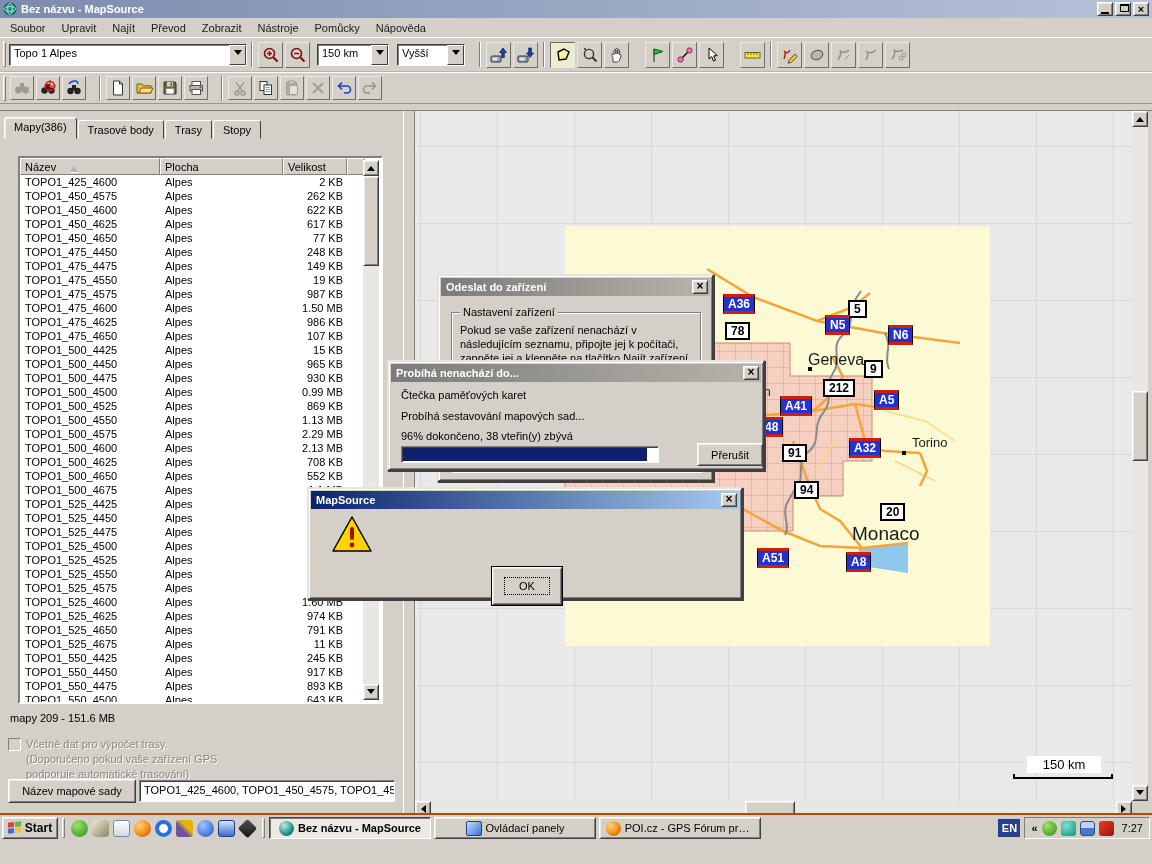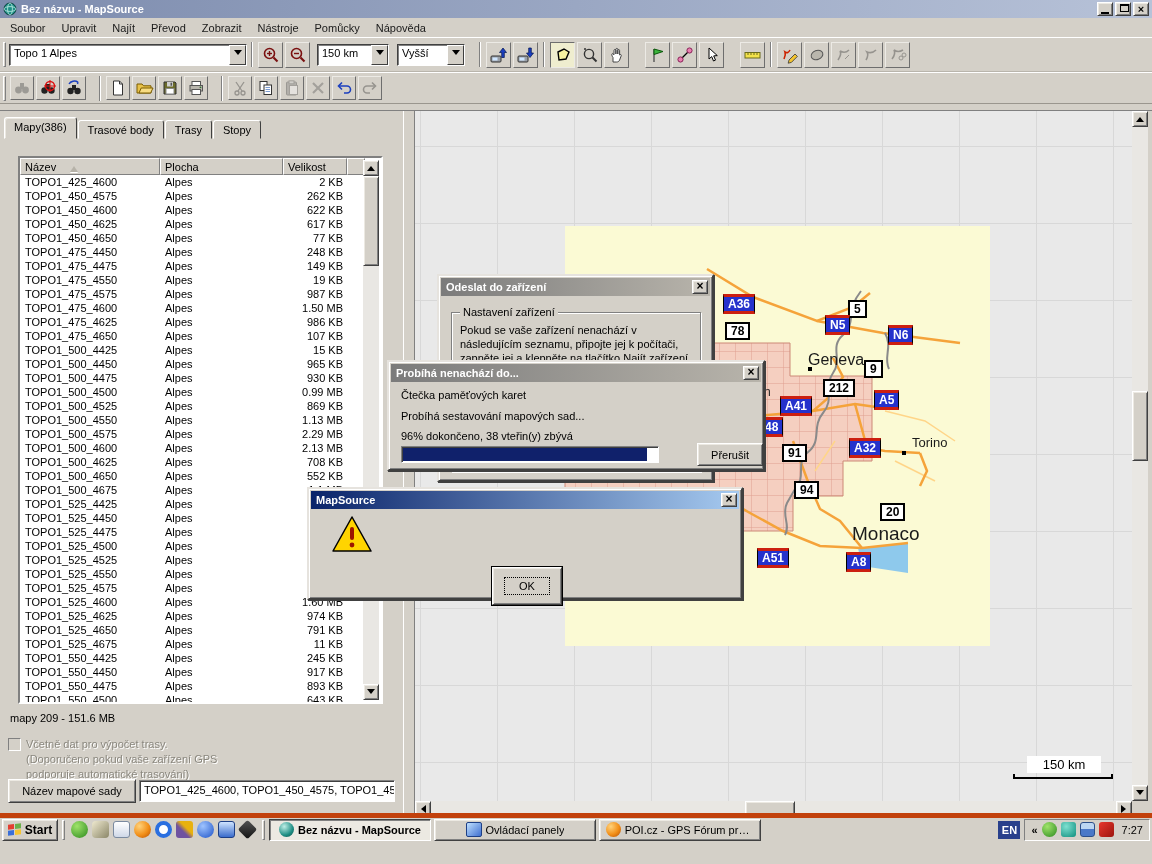--- a/index.html
+++ b/index.html
@@ -88,21 +88,21 @@
 .btn.default{outline:1px solid #000}
 .focusdots{border:1px dotted #000;padding:2px 14px}
 #dlg-send{left:437px;top:274px;width:277px;height:208px;z-index:10}
 #dlg-progress{left:387px;top:360px;width:378px;height:111px;z-index:11}
 #dlg-alert{left:307px;top:487px;width:436px;height:113px;z-index:12}
 #prog-track{position:absolute;left:12px;top:84px;width:258px;height:17px;background:#fff;border:1px solid;border-color:#808080 #fff #fff #808080;box-shadow:inset 1px 1px 0 #404040;padding:1px}
 #prog-fill{height:100%;background:#10216b}
 
 #statusbar{left:0;top:818px;width:1152px;height:18px;background:#d4d0c8;border-top:1px solid #fff;display:flex;padding:1px 2px;gap:2px}
 .status-cell{height:15px;border:1px solid;border-color:#808080 #fff #fff #808080;padding:1px 5px;white-space:nowrap}
-#taskbar{left:0;top:813px;width:1152px;height:28px;background:#d4d0c8;border-top:5px solid #c2410c;display:flex;align-items:center;padding:0 2px}
+#taskbar{left:0;top:813px;width:1152px;height:28px;background:#d4d0c8;border-top:2px solid #c2410c;display:flex;align-items:center;padding:0 2px}
 #startbtn{width:56px;height:22px;display:flex;align-items:center;gap:3px;padding:0 4px;font-weight:bold;font-size:12px}
 .winflag{width:14px;height:12px;display:grid;grid-template-columns:6px 6px;grid-template-rows:5px 5px;gap:1px;transform:skewY(-6deg)}
 .winflag i{display:block}
 .ql{width:17px;height:17px;margin:0 2px;border-radius:3px;flex:none}
 .qlsep{width:3px;height:20px;border:1px solid;border-color:#fff #808080 #808080 #fff;margin:0 4px}
 .taskbtn{height:22px;display:flex;align-items:center;gap:4px;padding:0 6px;margin-right:3px;white-space:nowrap;overflow:hidden}
 .taskbtn.active{border-color:#404040 #fff #fff #404040;background:#ece9e2;font-weight:bold;box-shadow:inset 1px 1px 0 #808080}
 .taskbtn .lbl{overflow:hidden;text-overflow:ellipsis}
 #lang{width:22px;height:18px;background:#29408c;color:#fff;display:flex;align-items:center;justify-content:center;font-weight:bold;margin:0 4px 0 auto}
 #tray{height:22px;display:flex;align-items:center;gap:4px;border:1px solid;border-color:#808080 #fff #fff #808080;padding:0 6px}

